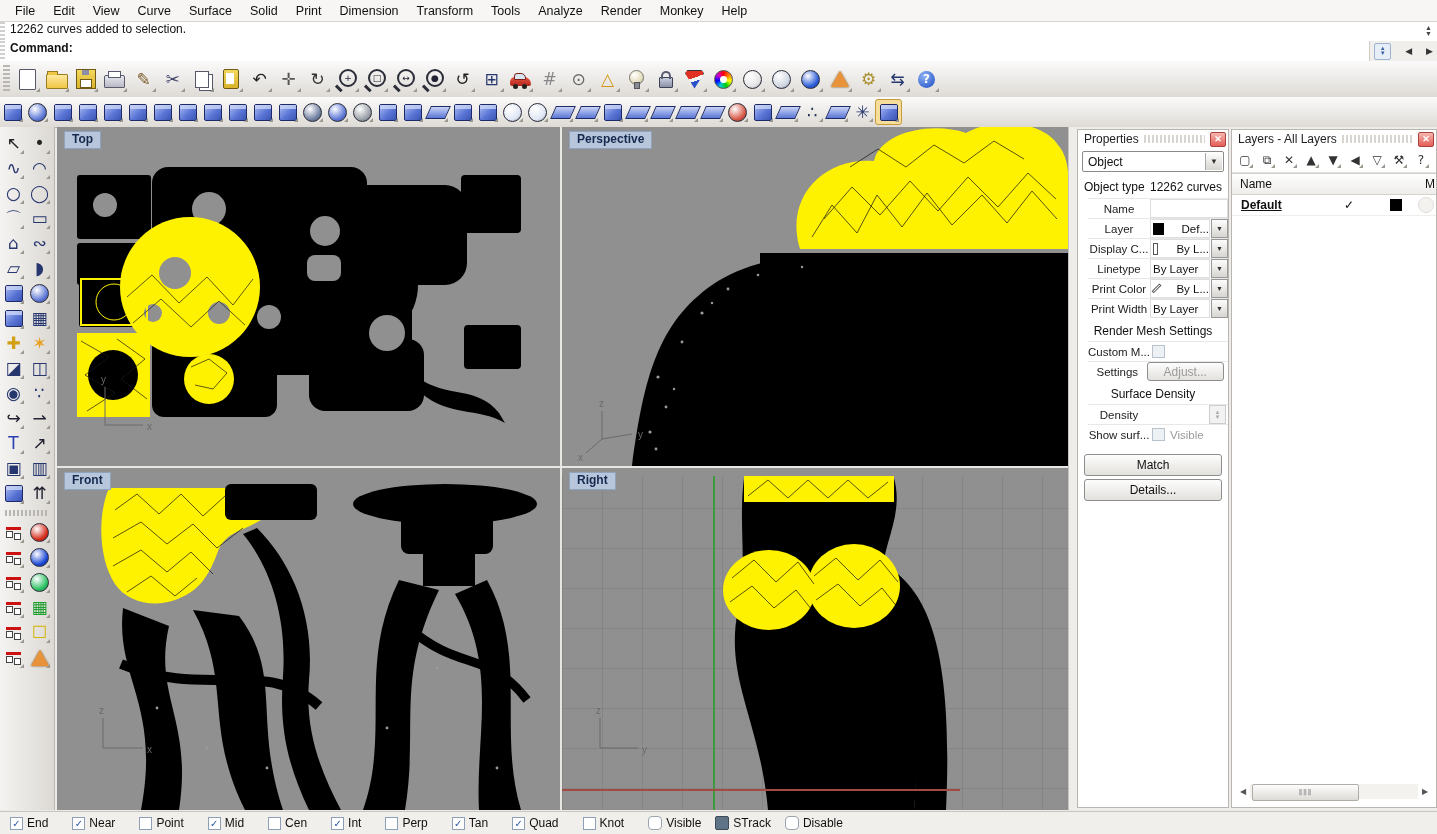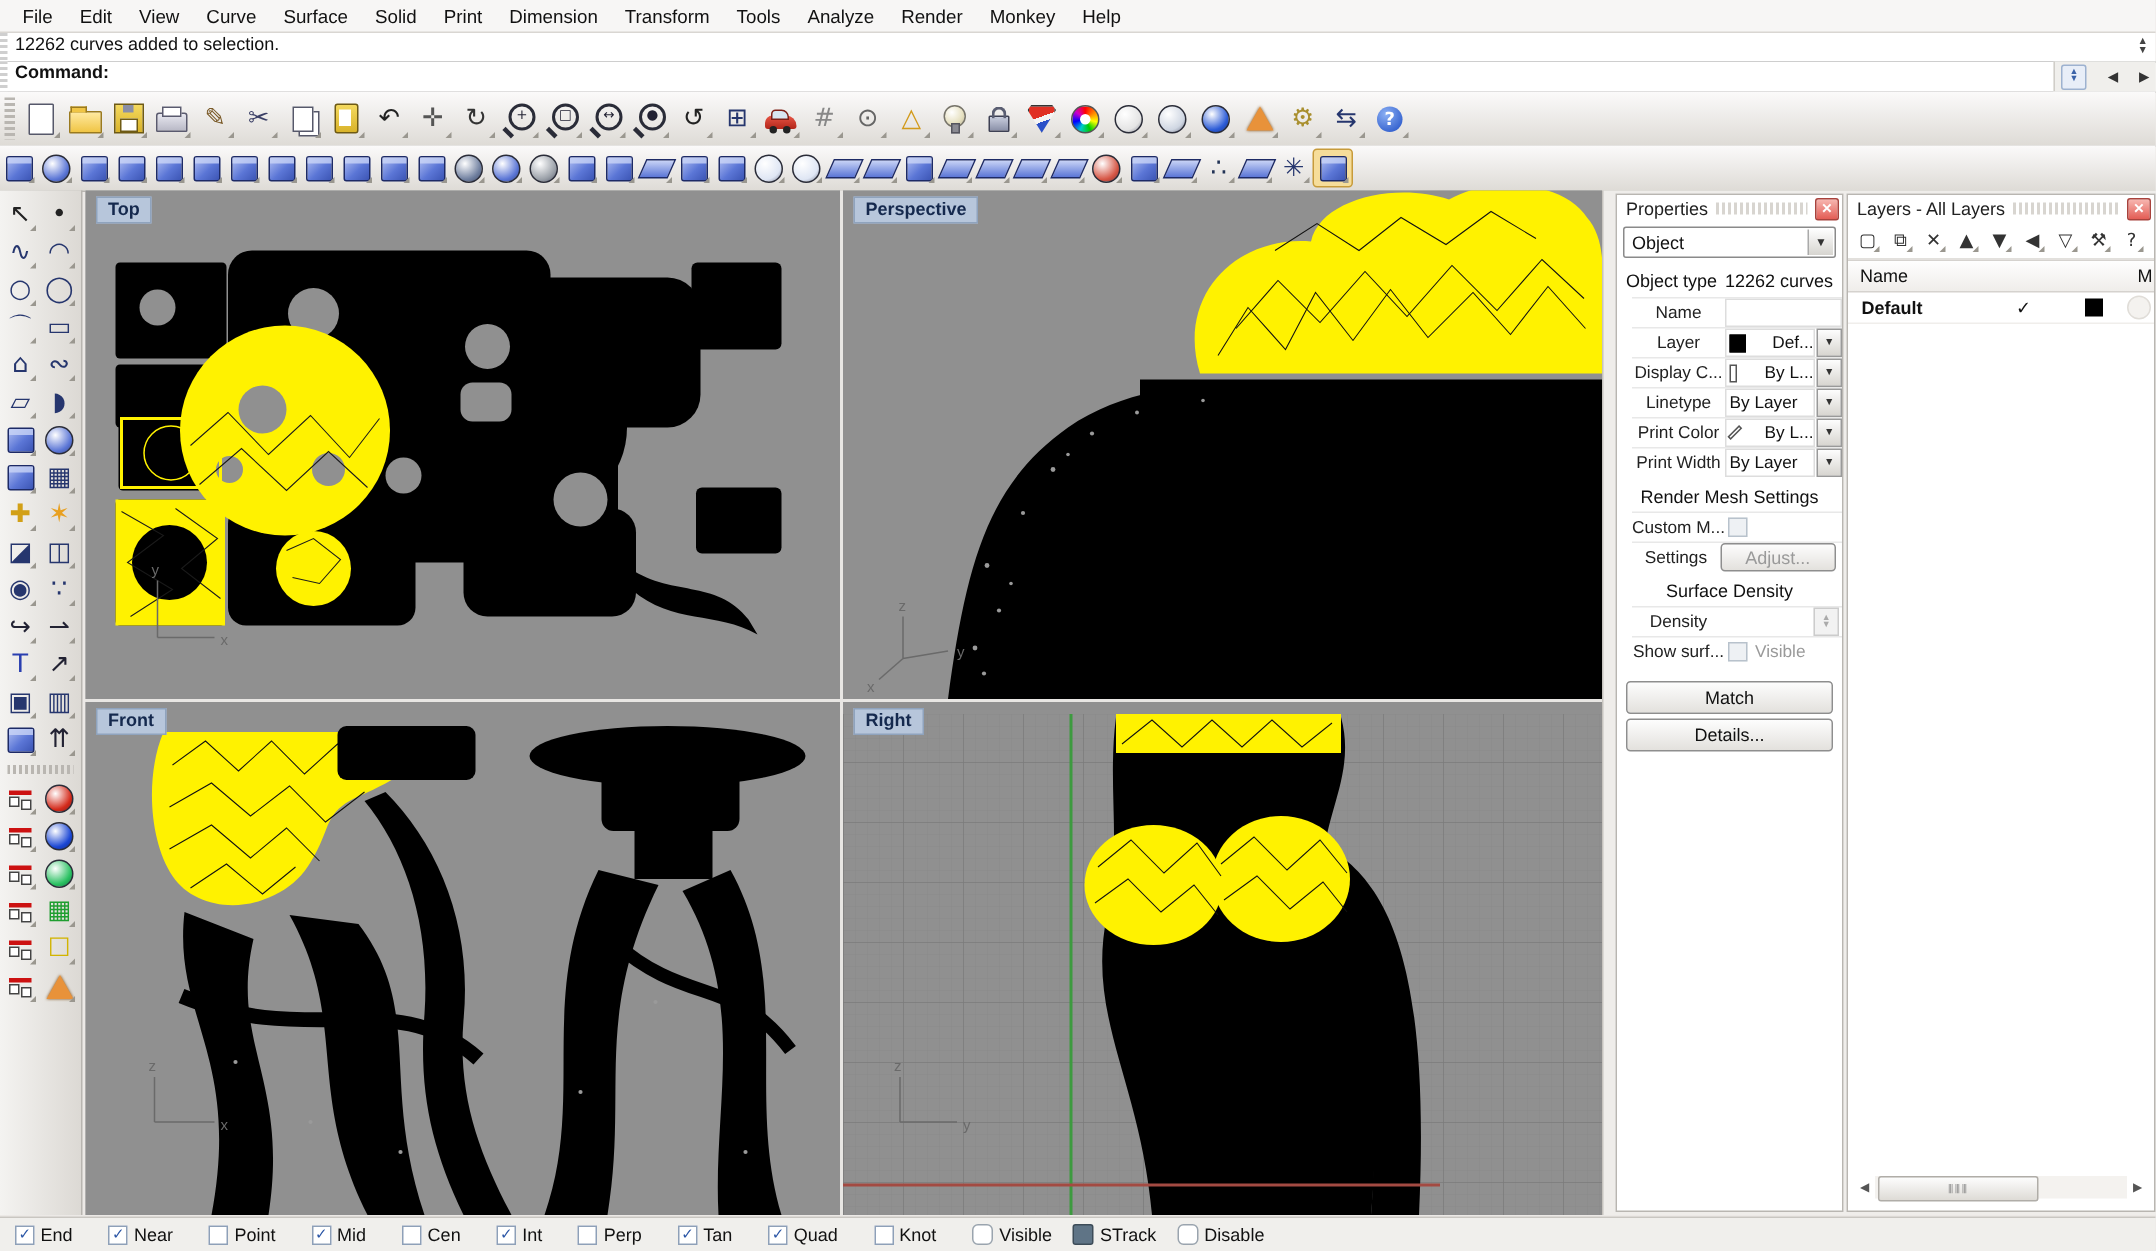--- a/index.html
+++ b/index.html
@@ -130,21 +130,21 @@
   .gray{color:#9a9a9a;}
   
   .ltb{height:24px;display:flex;align-items:center;gap:2px;padding:0 3px;border-bottom:1px solid #e2e0dc;}
   .ltb .tb-btn{width:20px;height:20px;}
   .ltb .ic{font-size:12px;color:#333;}
   .lhead{height:20px;display:flex;align-items:center;border:1px solid #d5d2ce;border-left:none;border-right:none;
     background:linear-gradient(#fefefe,#efedea);font-size:12px;position:relative;}
   .lhead .c1{padding-left:8px;flex:1;}
   .lhead .cm{position:absolute;right:1px;}
   .lrow{height:20px;display:flex;align-items:center;font-size:12px;position:relative;border-bottom:1px solid #f0eeeb;}
-  .lrow .lname{padding-left:9px;font-weight:bold;flex:1;}
+  .lrow .lname{padding-left:9px;font-weight:bold;flex:1;text-decoration:underline;}
   .lrow .lcheck{position:absolute;left:112px;font-size:12px;}
   .lrow .lswatch{position:absolute;left:158px;width:12px;height:12px;background:#000;}
   .lrow .lmat{position:absolute;left:186px;width:14px;height:14px;border-radius:50%;background:#f4f2ef;border:1px solid #e0ddd8;}
   .hscroll{position:absolute;left:4px;right:4px;bottom:8px;height:15px;display:flex;align-items:center;}
   .hscroll .sbtn{width:14px;height:15px;display:flex;align-items:center;justify-content:center;font-size:8px;color:#555;}
   .hscroll .track{flex:1;height:15px;background:#f4f2ef;position:relative;}
   .hscroll .thumb{position:absolute;left:2px;top:0;width:105px;height:15px;border:1px solid #b0ada8;border-radius:2px;
     background:linear-gradient(#fdfdfd,#dedbd6);display:flex;align-items:center;justify-content:center;font-size:8px;color:#888;letter-spacing:1px;}
   
   #statusbar{position:absolute;left:0;top:811px;width:1437px;height:23px;background:#f0efec;border-top:1px solid #c9c6c1;

